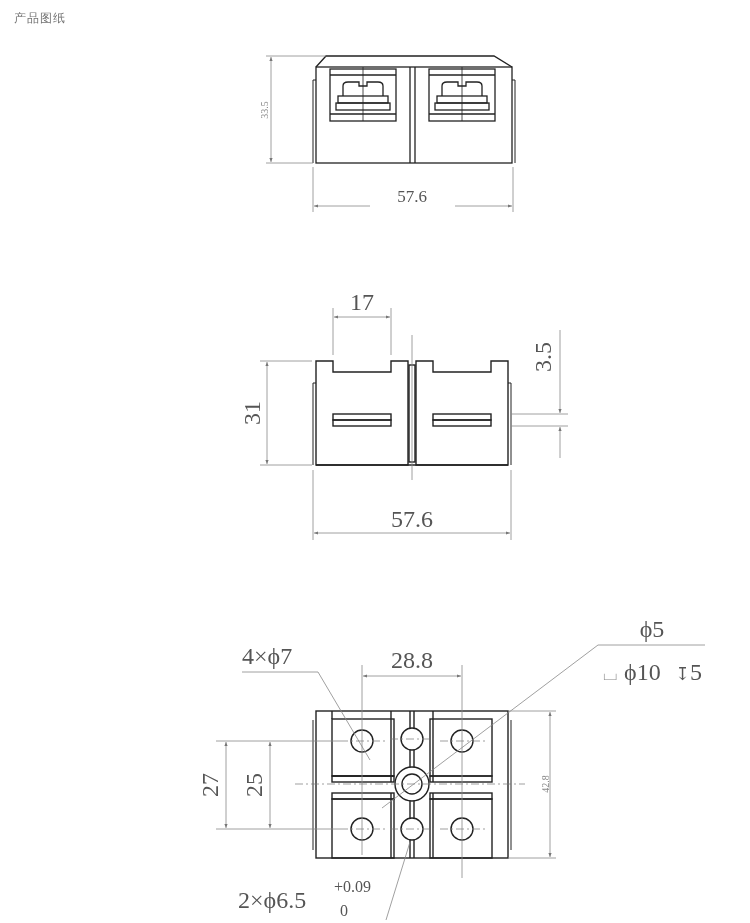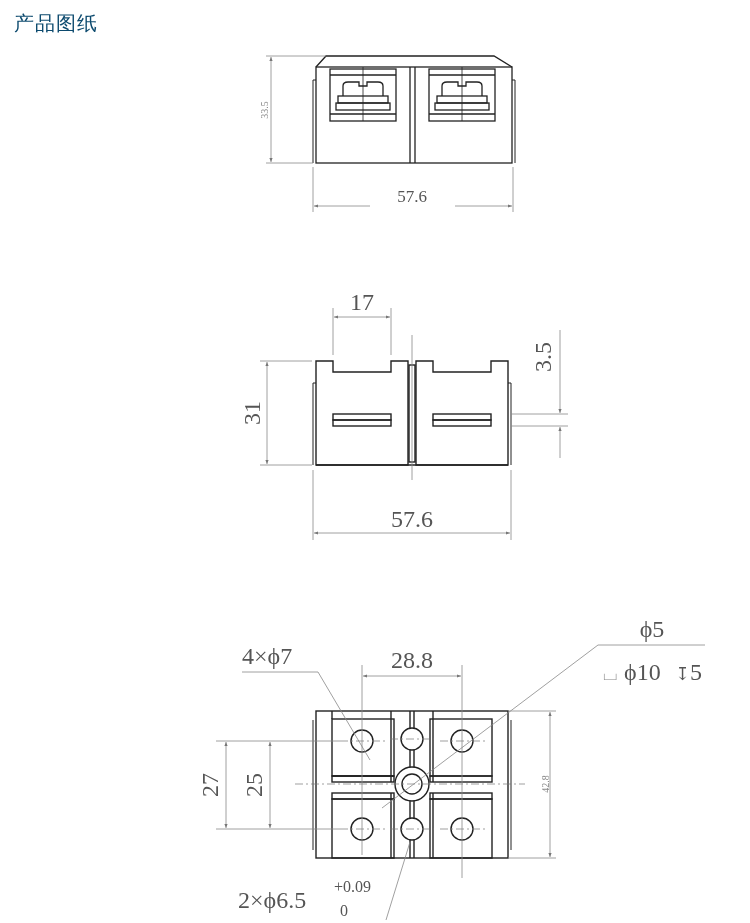--- a/index.html
+++ b/index.html
@@ -1,17 +1,17 @@
 <!DOCTYPE html>
 <html><head>
   <meta charset="utf-8">
   <style>
     html,body{margin:0;padding:0;background:#ffffff;}
     body{width:750px;height:923px;position:relative;overflow:hidden;font-family:"DejaVu Sans",sans-serif;}
-    .title{position:absolute;left:14px;top:10px;font-size:20px;color:#0c4a6e;letter-spacing:1px;}
+    .title{position:absolute;left:14px;top:10px;font-size:12px;color:#737373;letter-spacing:1px;}
     svg{position:absolute;left:0;top:0;}
     .dim{font-family:"Liberation Serif","DejaVu Serif",serif;fill:#555;}
     .dimS{font-family:"Liberation Serif","DejaVu Serif",serif;fill:#888;}
   </style>
 </head>
 <body>
 
 <div class="title">产品图纸</div>
 
 <svg width="750" height="923" viewBox="0 0 750 923">

